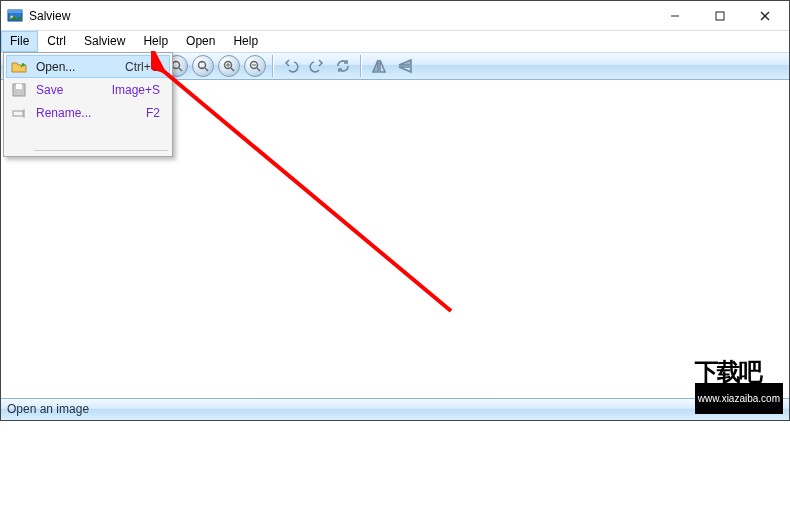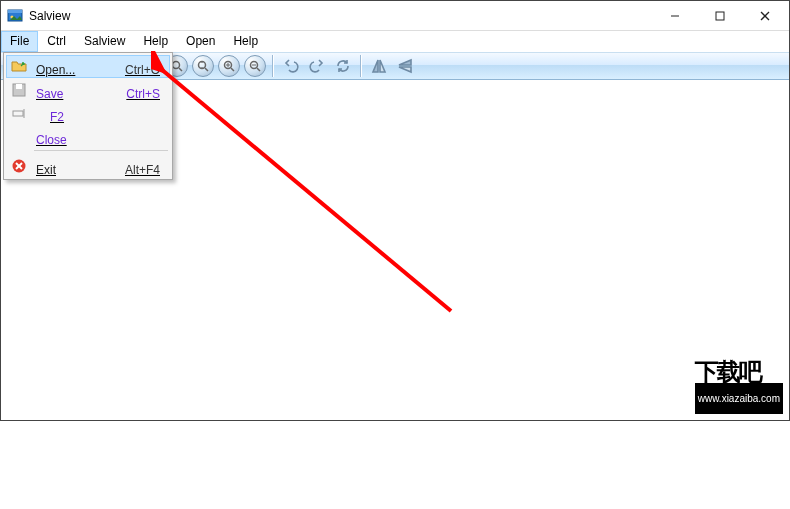--- a/index.html
+++ b/index.html
@@ -30,21 +30,21 @@
   .flat-icon svg { width: 18px; height: 18px; stroke: #6e8aa4; fill: none; stroke-width: 1.6; }
 
   
   .content { flex: 1; background: #fff; position: relative; }
 
   
   .statusbar { height: 22px; background: linear-gradient(to bottom, #f3f9ff 0%, #d9ecff 45%, #bcdcf6 46%, #d9efff 100%); border-top: 1px solid #8fb5d4; font-size: 12px; color: #234; padding: 3px 6px; }
 
   
   .dropdown { position: absolute; left: 2px; top: 51px; width: 170px; background: #f5f5f5; border: 1px solid #a8a8a8; box-shadow: 3px 3px 4px rgba(0,0,0,.25); z-index: 20; padding: 2px; }
-  .ddrow { display: flex; align-items: flex-end; height: 23px; font-size: 12px; padding: 0 10px 0 2px; position: relative; cursor: default; text-decoration: underline; }
+  .ddrow { display: flex; align-items: center; height: 23px; font-size: 12px; padding: 0 10px 0 2px; position: relative; cursor: default; }
   .ddrow .ddicon { width: 22px; height: 22px; display: flex; align-items: center; justify-content: center; }
   .ddrow .ddicon svg { width: 16px; height: 16px; }
   .ddrow .ddlabel { flex: 1; padding-left: 6px; color: #222; }
   .ddrow .ddshort { color: #333; font-size: 12px; margin-left: 20px; }
   .ddrow.disabled .ddlabel, .ddrow.disabled .ddshort { color: #6d28d9; }
   .ddrow.highlight { background: #cce8ff; border: 1px solid #99d1ff; padding: 0 9px 0 1px; height: 23px; }
   .ddsep { height: 1px; margin: 3px 2px 3px 28px; background: #cfcfcf; }
 
   
   .arrow-annot { position: absolute; left: 150px; top: 50px; z-index: 30; pointer-events: none; }
@@ -198,68 +198,60 @@
     <div class="tbtn flat-icon">
         <svg viewBox="0 0 18 18">
           <path d="M3 8 L15 3 L15 8 Z" fill="#9fb9d1" stroke="#6e8aa4"></path>
           <path d="M3 10 L15 15 L15 10 Z" fill="#cfe0ee" stroke="#6e8aa4"></path>
         </svg>
       </div>
   </div>
 
   <div class="content"></div>
 
+  <div class="statusbar">
+    <span>Open an image</span>
+  </div>
 
   <div class="dropdown">
     <div class="ddrow highlight">
       <span class="ddicon">
           <svg viewBox="0 0 16 16">
             <path d="M1 4h5l1 2h8v7H1z" fill="#f5c95a" stroke="#b88a2a"></path>
             <path d="M10 8l3-3m0 0h-2m2 0v2" stroke="#2e9e3f" stroke-width="1.3" fill="none"></path>
           </svg>
         </span>
       <span class="ddlabel">Open...</span>
       <span class="ddshort">Ctrl+O</span>
     </div>
     <div class="ddrow disabled">
       <span class="ddicon">
           <svg viewBox="0 0 16 16">
             <rect x="2" y="2" width="12" height="12" fill="#c9c9c9" stroke="#9a9a9a"></rect>
             <rect x="5" y="2" width="6" height="5" fill="#fff"></rect>
           </svg>
         </span>
       <span class="ddlabel">Save</span>
-      <span class="ddshort">Ctrl+S</span>
+      <span class="ddshort">Image+S</span>
     </div>
     <div class="ddrow disabled">
       <span class="ddicon">
           <svg viewBox="0 0 16 16">
             <rect x="2" y="6" width="10" height="5" fill="none" stroke="#9a9a9a"></rect>
             <line x1="13" y1="4" x2="13" y2="13" stroke="#9a9a9a"></line>
           </svg>
         </span>
+      <span class="ddlabel">Rename...</span>
       <span class="ddshort">F2</span>
     </div>
     <div class="ddrow disabled">
       <span class="ddicon"></span>
-      <span class="ddlabel">Close</span>
       <span class="ddshort"></span>
     </div>
     <div class="ddsep"></div>
-    <div class="ddrow">
-      <span class="ddicon">
-          <svg viewBox="0 0 16 16">
-            <circle cx="8" cy="8" r="6.5" fill="#e23b2e"></circle>
-            <line x1="5" y1="5" x2="11" y2="11" stroke="#fff" stroke-width="2"></line>
-            <line x1="11" y1="5" x2="5" y2="11" stroke="#fff" stroke-width="2"></line>
-          </svg>
-        </span>
-      <span class="ddlabel">Exit</span>
-      <span class="ddshort">Alt+F4</span>
-    </div>
   </div>
 
   <svg class="arrow-annot" width="320" height="280">
     <defs>
       <marker id="ahead" markerWidth="12" markerHeight="12" refX="2" refY="6" orient="auto">
         <path d="M12 1 L0 6 L12 11 L9 6 Z" fill="#ff0000"></path>
       </marker>
     </defs>
     <line x1="300" y1="260" x2="10" y2="18" stroke="#ff0000" stroke-width="4" marker-end="url(#ahead)"></line>
   </svg>

